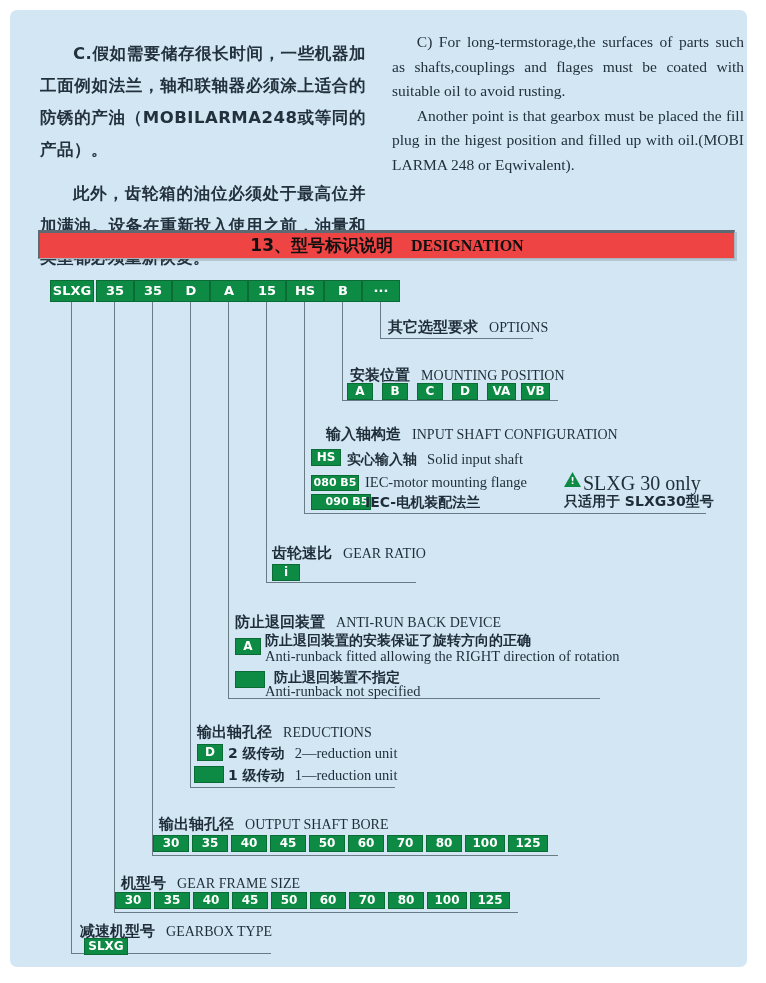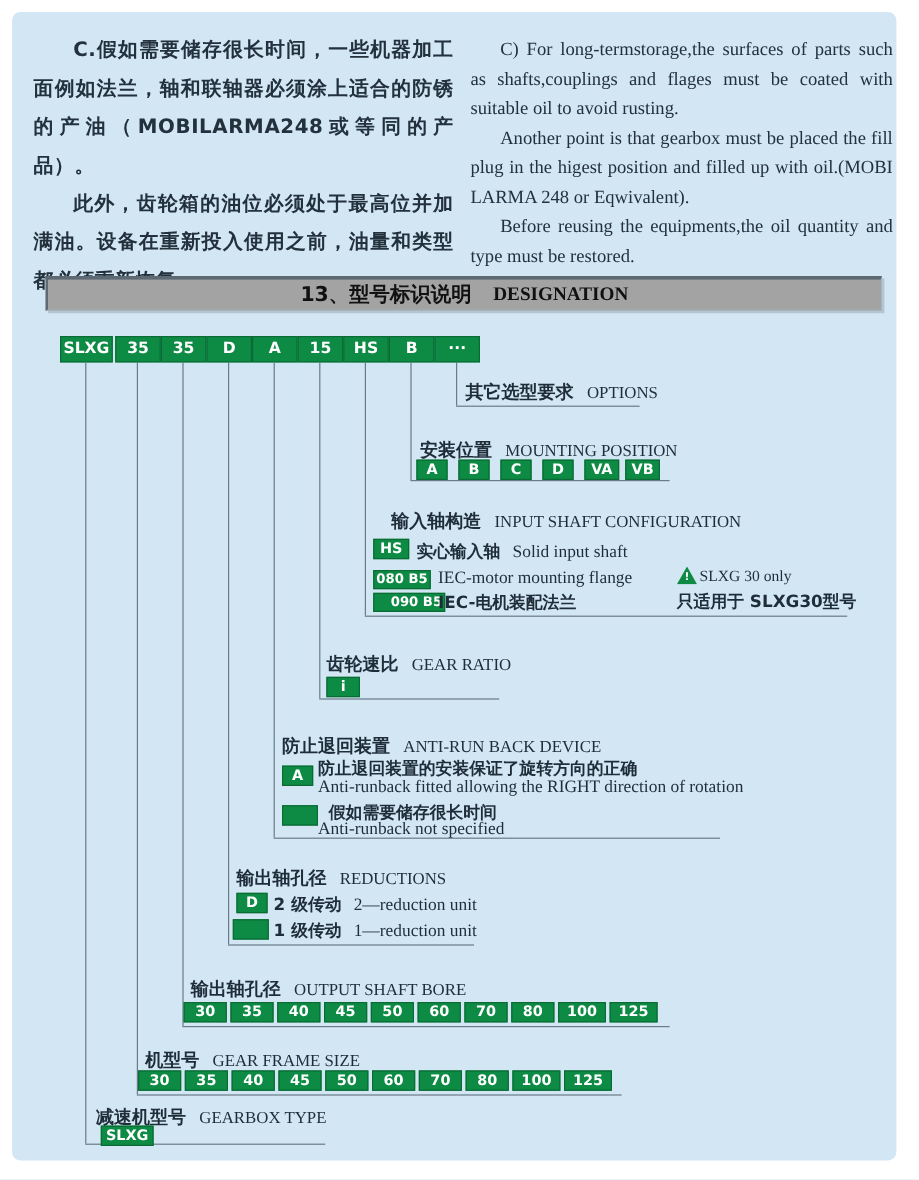--- a/index.html
+++ b/index.html
@@ -4,26 +4,26 @@
 <style>
   html,body{margin:0;padding:0;}
   body{width:766px;height:983px;position:relative;background:#ffffff;
        font-family:"DejaVu Sans",sans-serif;}
   .panel{position:absolute;left:10px;top:10px;width:737px;height:957px;
          background:#d2e6f4;border-radius:7px;}
   .abs{position:absolute;}
   
   .cnText{font-size:16.5px;line-height:32px;color:#23313c;font-weight:600;
           text-align:justify;letter-spacing:0.5px;}
-  .cnText p{margin:0;text-indent:2em;}
+  .cnText p{margin:12px;text-indent:2em;}
   .enText{font-family:"Liberation Serif",serif;font-size:15.5px;line-height:24.5px;
           color:#23313c;text-align:justify;}
   .enText p{margin:0;text-indent:1.6em;}
   
-  .headerBar{background:#a3a3a3;border-top:3px solid #5e6a73;border-left:2px solid #5e6a73;
+  .headerBar{background:#ef4444;border-top:3px solid #5e6a73;border-left:2px solid #5e6a73;
              border-bottom:1px solid #a9b3ba;border-right:1px solid #a9b3ba;
              box-shadow:2px 2px 0 rgba(90,100,110,0.25);
              display:flex;align-items:center;justify-content:center;}
   .headerBar .cn{font-size:17px;font-weight:bold;color:#111;}
   .headerBar .en{font-family:"Liberation Serif",serif;font-size:16px;font-weight:bold;color:#111;margin-left:18px;}
   
   .badge{background:#0d8a44;border:1px solid #0a6b35;color:#ffffff;font-weight:bold;
          font-size:13px;text-align:center;line-height:20px;height:20px;box-sizing:content-box;}
   .badge.small{font-size:12px;line-height:15px;height:15px;}
   .badge.tiny{font-size:11px;line-height:14px;height:14px;}
@@ -53,21 +53,20 @@
 <div class="panel"></div>
 
 
 <div class="abs cnText" style="left:28px;top:26px;width:350px;">
   <p>C.假如需要储存很长时间，一些机器加工面例如法兰，轴和联轴器必须涂上适合的防锈的产油（MOBILARMA248或等同的产品）。</p>
   <p>此外，齿轮箱的油位必须处于最高位并加满油。设备在重新投入使用之前，油量和类型都必须重新恢复。</p>
 </div>
 <div class="abs enText" style="left:392px;top:30px;width:352px;">
   <p>C) For long-termstorage,the surfaces of parts such as shafts,couplings and flages must be coated with suitable oil to avoid rusting.</p>
   <p>Another point is that gearbox must be placed the fill plug in the higest position and filled up with oil.(MOBI LARMA 248 or Eqwivalent).</p>
-  <p>Before reusing the equipments,the oil quantity and type must be restored.</p>
 </div>
 
 
 <div class="abs headerBar" style="left:38px;top:230px;width:694px;height:25px;">
   <span class="cn">13、型号标识说明</span>
   <span class="en">DESIGNATION</span>
 </div>
 
 
 <div class="abs badge" style="left:50px;top:280px;width:42px;">SLXG</div>
@@ -132,21 +131,21 @@
 </div>
 <div class="abs badge tiny" style="left:311px;top:475px;width:46px;">080 B5</div>
 <div class="abs enOnly" style="left:365px;top:474px;">IEC-motor mounting flange</div>
 <div class="abs badge tiny" style="left:311px;top:494px;width:46px;padding-left:12px;">090 B5</div>
 <div class="abs rowText" style="left:365px;top:492px;text-align:center;">
   <span class="cn">IEC-电机装配法兰</span>
 </div>
 <span class="abs warnTri" style="left:564px;top:472px;">
   <span>!</span>
 </span>
-<div class="abs enOnly" style="left:583px;top:472px;font-size:13px;text-align:center;">SLXG 30 only</div>
+<div class="abs enOnly" style="left:583px;top:472px;font-size:20px;text-align:center;">SLXG 30 only</div>
 <div class="abs rowText" style="left:564px;top:491px;">
   <span class="cn">只适用于 SLXG30型号</span>
 </div>
 
 
 <div class="abs secTitle" style="left:272px;top:543px;">
   <span class="cn">齿轮速比</span>
   <span class="en">GEAR RATIO</span>
 </div>
 <div class="abs badge small" style="left:272px;top:564px;width:26px;">i</div>
@@ -156,21 +155,21 @@
   <span class="cn">防止退回装置</span>
   <span class="en">ANTI-RUN BACK DEVICE</span>
 </div>
 <div class="abs badge small" style="left:235px;top:638px;width:24px;">A</div>
 <div class="abs rowText" style="left:265px;top:630px;">
   <span class="cn">防止退回装置的安装保证了旋转方向的正确</span>
 </div>
 <div class="abs enOnly" style="left:265px;top:648px;">Anti-runback fitted allowing the RIGHT direction of rotation</div>
 <div class="abs badge small" style="left:235px;top:671px;width:28px;"></div>
 <div class="abs rowText" style="left:274px;top:667px;">
-  <span class="cn">假如需要储存很长时间</span>
+  <span class="cn">防止退回装置不指定</span>
 </div>
 <div class="abs enOnly" style="left:265px;top:683px;">Anti-runback not specified</div>
 
 
 <div class="abs secTitle" style="left:197px;top:722px;">
   <span class="cn">输出轴孔径</span>
   <span class="en">REDUCTIONS</span>
 </div>
 <div class="abs badge small" style="left:197px;top:744px;width:24px;">D</div>
 <div class="abs rowText" style="left:228px;top:743px;">

